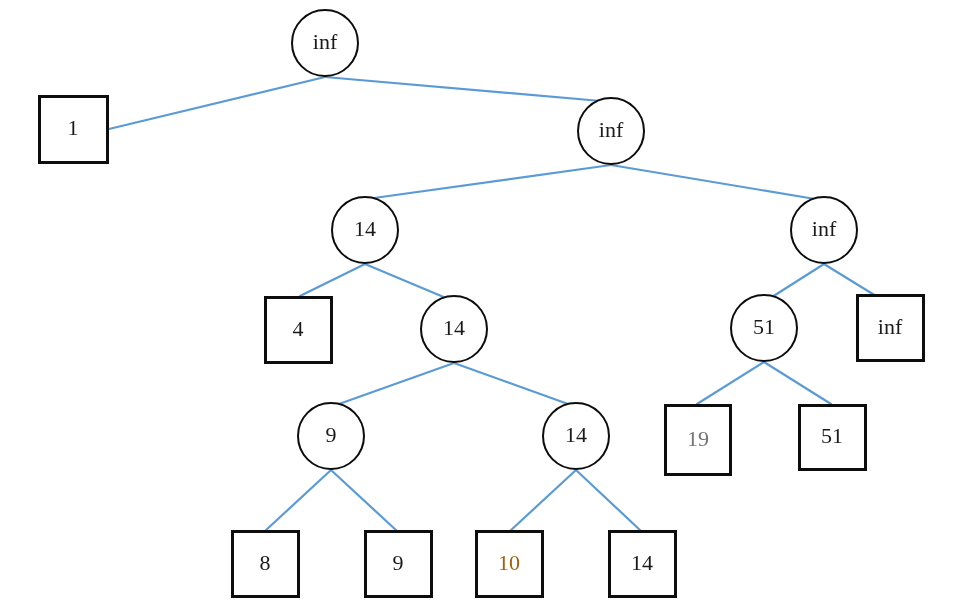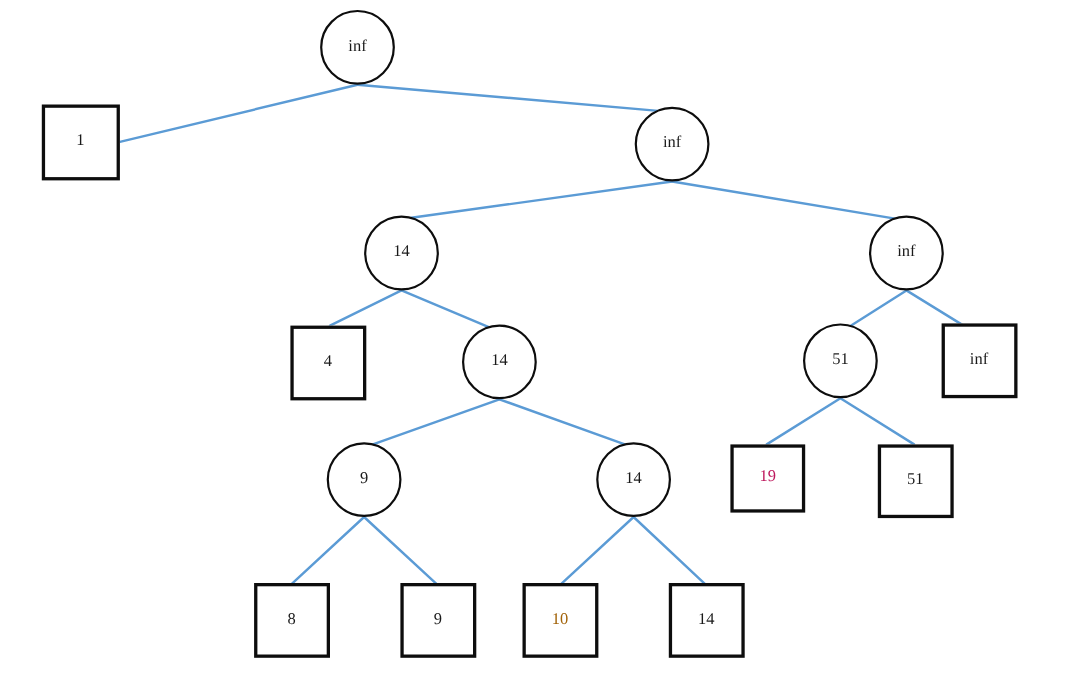--- a/index.html
+++ b/index.html
@@ -26,21 +26,21 @@
     pointer-events: none;
   }
   .node {
     position: absolute;
     box-sizing: border-box;
     display: flex;
     align-items: center;
     justify-content: center;
     background: #ffffff;
     color: #1a1a1a;
-    font-size: 15px;
+    font-size: 22px;
     line-height: 1;
     user-select: none;
   }
   .node.internal {
     border: 2.4px solid #0d0d0d;
     border-radius: 50%;
   }
   .node.leaf {
     border: 3px solid #0d0d0d;
     border-radius: 0;
@@ -101,21 +101,21 @@
       </div>
       <div class="node leaf" style="left: 855.5px; top: 294px; width: 69px; height: 68px; border-color: rgb(13, 13, 13); background: rgb(255, 255, 255); color: rgb(26, 26, 26);">
         <span class="node-label">inf</span>
       </div>
       <div class="node internal" style="left: 297px; top: 402px; width: 68px; height: 68px; border-color: rgb(13, 13, 13); background: rgb(255, 255, 255); color: rgb(26, 26, 26);">
         <span class="node-label">9</span>
       </div>
       <div class="node internal" style="left: 542px; top: 402px; width: 68px; height: 68px; border-color: rgb(13, 13, 13); background: rgb(255, 255, 255); color: rgb(26, 26, 26);">
         <span class="node-label">14</span>
       </div>
-      <div class="node leaf" style="left: 664px; top: 403.5px; width: 68px; height: 62px; border-color: rgb(13, 13, 13); background: rgb(255, 255, 255); color: #be185d;">
+      <div class="node leaf" style="left: 664px; top: 403.5px; width: 68px; height: 72px; border-color: rgb(13, 13, 13); background: rgb(255, 255, 255); color: #737373;">
         <span class="node-label">19</span>
       </div>
       <div class="node leaf" style="left: 797.5px; top: 403.5px; width: 69px; height: 67px; border-color: rgb(13, 13, 13); background: rgb(255, 255, 255); color: rgb(26, 26, 26);">
         <span class="node-label">51</span>
       </div>
       <div class="node leaf" style="left: 230.5px; top: 530px; width: 69px; height: 68px; border-color: rgb(13, 13, 13); background: rgb(255, 255, 255); color: rgb(26, 26, 26);">
         <span class="node-label">8</span>
       </div>
       <div class="node leaf" style="left: 363.5px; top: 530px; width: 69px; height: 68px; border-color: rgb(13, 13, 13); background: rgb(255, 255, 255); color: rgb(26, 26, 26);">
         <span class="node-label">9</span>

